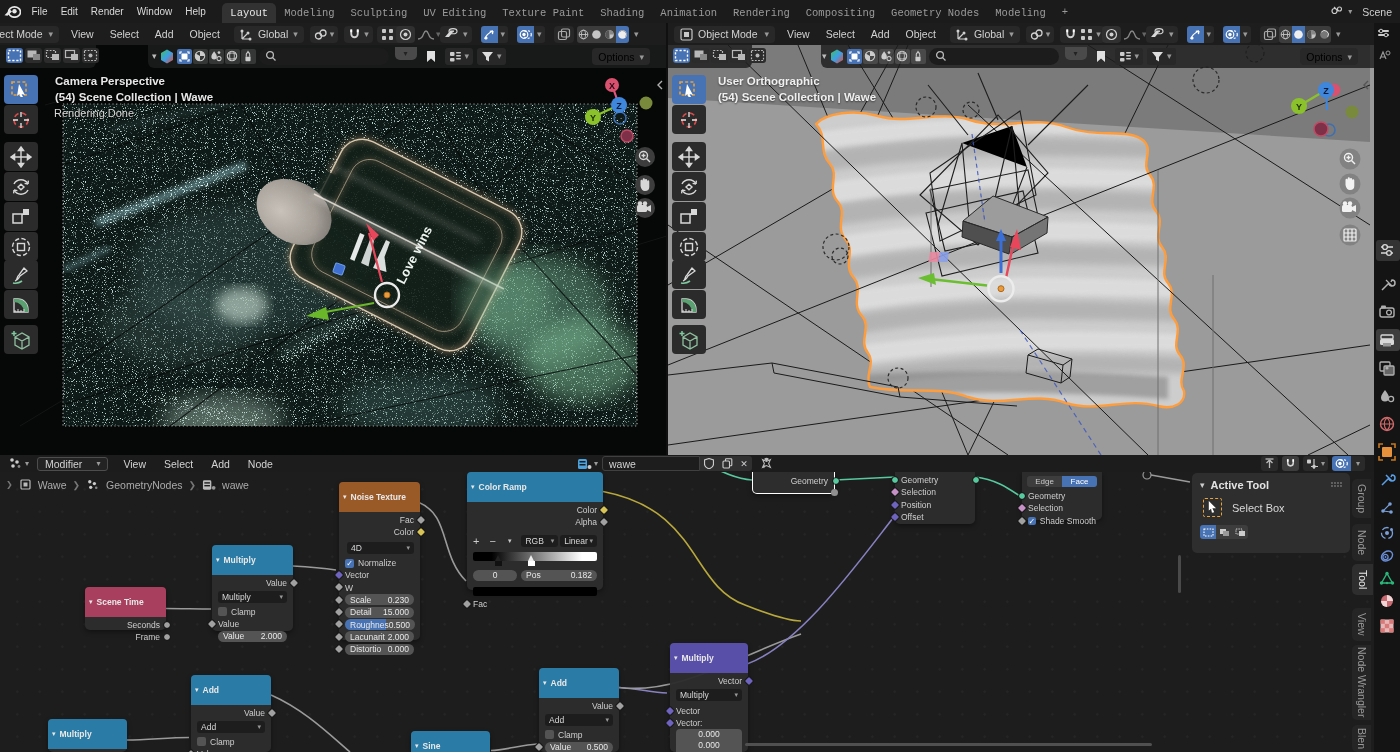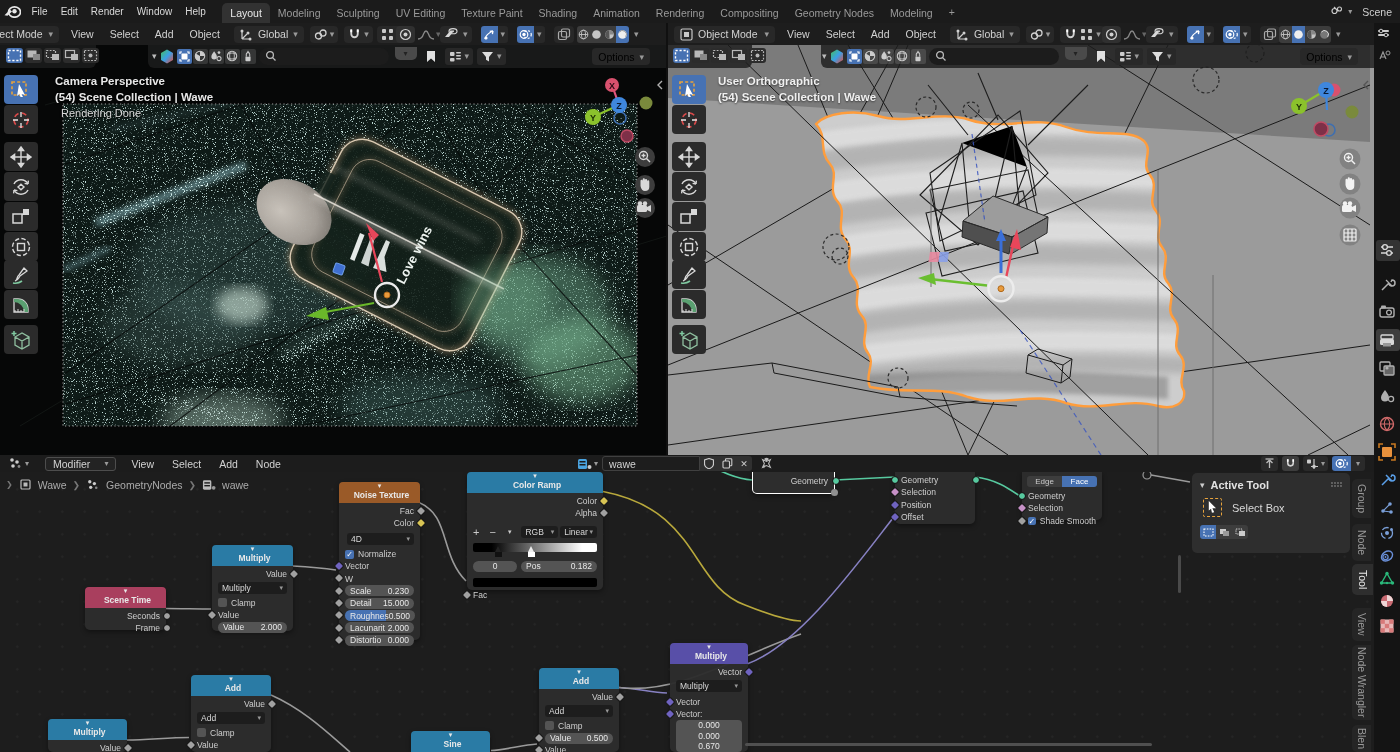--- a/index.html
+++ b/index.html
@@ -5,33 +5,33 @@
   * { margin:0; padding:0; box-sizing:border-box; }
   html,body { width:1400px; height:752px; overflow:hidden; background:#101010;
     font-family:"Liberation Sans", sans-serif; }
   #app { position:relative; width:1400px; height:752px; background:#101010; }
   .abs { position:absolute; }
   
   #topbar { left:0; top:0; width:1400px; height:23px; background:#1b1b1b; color:#d9d9d9;
     display:flex; align-items:center; font-size:10px; }
   #topbar .menu { padding:0 6.5px; color:#dadada; }
   .tabs { display:flex; height:23px; align-items:flex-end; margin-left:10px; }
-  .tab { padding:4px 8px 4px; color:#9a9a9a; font-size:10.5px; border-radius:5px 5px 0 0; height:20px; }
+  .tab { padding:4px 8px 4px; color:#9a9a9a; font-size:10.5px; border-radius:5px 5px 0 0; height:20px;font-family:Liberation Mono, monospace; }
   .tab.active { background:#323232; color:#e8e8e8; }
   
   .vhead { height:22px; background:#1d1d1d; display:flex; align-items:center; color:#d2d2d2; font-size:10.5px; }
   .hbtn { background:#282828; border-radius:4px; height:17px; display:flex; align-items:center; padding:0 6px; }
   .hmenu { padding:0 8px; }
   .selicon { width:17px; height:15px; margin:0 1px; border-radius:3px; background:#2c2c2c; position:relative; }
   
   .tbtn { width:34px; height:29px; background:#2b2b2b; border-radius:4px; margin-bottom:1px;
     display:flex; align-items:center; justify-content:center; }
   
   .node { position:absolute; background:#2d2d2df5; border-radius:5px; box-shadow:0 2px 5px #00000066; font-size:8.5px; color:#cfcfcf; }
-  .nhead { height:21px; border-radius:4px 4px 0 0; color:#e8e8e8; display:flex; align-items:center; padding-left:4px; font-size:8.5px;flex-direction:column; }
+  .nhead { height:30px; border-radius:4px 4px 0 0; color:#e8e8e8; display:flex; align-items:center; padding-left:4px; font-size:8.5px; }
   .nhead .chev { margin-right:4px; font-size:7px; }
   .nrow { height:12.3px; display:flex; align-items:center; padding:0 6px; position:relative; white-space:nowrap; }
   .nrow.right { justify-content:flex-end; }
   .nfield { background:#545454; border-radius:6px; height:11px; flex:1; display:flex; align-items:center;
     justify-content:space-between; padding:0 5px; color:#e8e8e8; margin:1px 0; font-size:8.5px;}
   .ndrop { background:#1d1d1d; border-radius:3px; height:12px; flex:1; display:flex; align-items:center;
     justify-content:space-between; padding:0 4px; color:#d8d8d8; font-size:8.5px;}
   .ncheck { width:9px; height:9px; border-radius:2px; background:#545454; margin-right:4px; }
   .ncheck.on { background:#4772b3; color:#fff; font-size:8px; text-align:center; line-height:9px; }
   .sock { position:absolute; width:6px; height:6px; outline:1px solid #191919; }
@@ -338,21 +338,21 @@
         <rect x="637" y="160" width="10" height="7" rx="1.5"></rect>
           <path d="M647 162 l4 -2 v7 l-4 -2 Z"></path>
         <circle cx="640" cy="158.5" r="2.2"></circle>
           <circle cx="645" cy="158.5" r="2.2"></circle>
       </g>
       <path d="M662 36 L658 40 L662 44" stroke="#b0b0b0" stroke-width="1.4" fill="none"></path>
     </svg>
 
     <div class="abs" style="left:55px; top:52px; color:#e8e8e8; font-size:11.5px; font-weight:bold; text-shadow:0 1px 2px #000;">Camera Perspective</div>
     <div class="abs" style="left:55px; top:68px; color:#e8e8e8; font-size:11.5px; font-weight:bold; text-shadow:0 1px 2px #000;">(54) Scene Collection | Wawe</div>
-    <div class="abs" style="left:61px; top:84px; color:#dadada; font-size:11px; text-shadow:0 1px 2px #000;">Rendering Done</div>
+    <div class="abs" style="left:54px; top:84px; color:#dadada; font-size:11px; text-shadow:0 1px 2px #000;">Rendering Done</div>
 
     <div class="abs" style="left:4px; top:52px; width:36px;">
       <div class="tbtn" style="background:#4772b3;">
           <svg width="22" height="20" viewBox="0 0 22 20">
             <rect x="2" y="2" width="14" height="13" fill="none" stroke="#e8a33c" stroke-width="1.6" stroke-dasharray="3 2.2"></rect>
             <path d="M10 7 L16 18 L12.5 17 L14 20 L11.5 20 L10.5 17 L8 19 Z" fill="#fff" transform="translate(-1,-3)"></path>
           </svg>
         </div>
       <div class="tbtn">
           <svg width="22" height="22" viewBox="0 0 22 22">
@@ -1195,21 +1195,21 @@
     </div>
 
     <div style="position:absolute; left:0; top:0; width:1374px; height:17px; background:#1c1c1c; display:flex; align-items:center; color:#d2d2d2; font-size:10.5px;">
       <svg width="15" height="13" viewBox="0 0 15 13" style="margin-left:8px">
           <circle cx="4" cy="3" r="1.8" fill="#ccc"></circle>
           <circle cx="9" cy="5" r="1.8" fill="#ccc"></circle>
           <circle cx="5" cy="9" r="1.8" fill="#ccc"></circle>
           <circle cx="11" cy="9.5" r="1.4" fill="#888"></circle>
         </svg>
       <span style="color:#999;font-size:8px;margin-left:2px">▾</span>
-      <div style="margin-left:16px; height:14px; border:1px solid #4d4d4d; border-radius:3px; display:flex; align-items:center; padding:0 7px; background:#232323;">Modifier <span style="color:#999;margin-left:14px;font-size:8px">▾</span></div>
+      <div style="margin-left:8px; height:14px; border:1px solid #4d4d4d; border-radius:3px; display:flex; align-items:center; padding:0 7px; background:#232323;">Modifier <span style="color:#999;margin-left:14px;font-size:8px">▾</span></div>
       <span style="padding:0 9px; margin-left:6px;">View</span>
         <span style="padding:0 9px;">Select</span>
         <span style="padding:0 9px;">Add</span>
         <span style="padding:0 9px;">Node</span>
       <div style="position:absolute; left:577px; display:flex; align-items:center;">
         <svg width="15" height="12" viewBox="0 0 15 12">
             <rect x="1" y="1" width="9" height="10" rx="1.5" fill="#4aa3df"></rect>
             <rect x="2.5" y="3" width="6" height="1.5" fill="#1d1d1d"></rect>
             <rect x="2.5" y="6" width="6" height="1.5" fill="#1d1d1d"></rect>
             <circle cx="12.5" cy="9" r="2" fill="#ccc"></circle>

